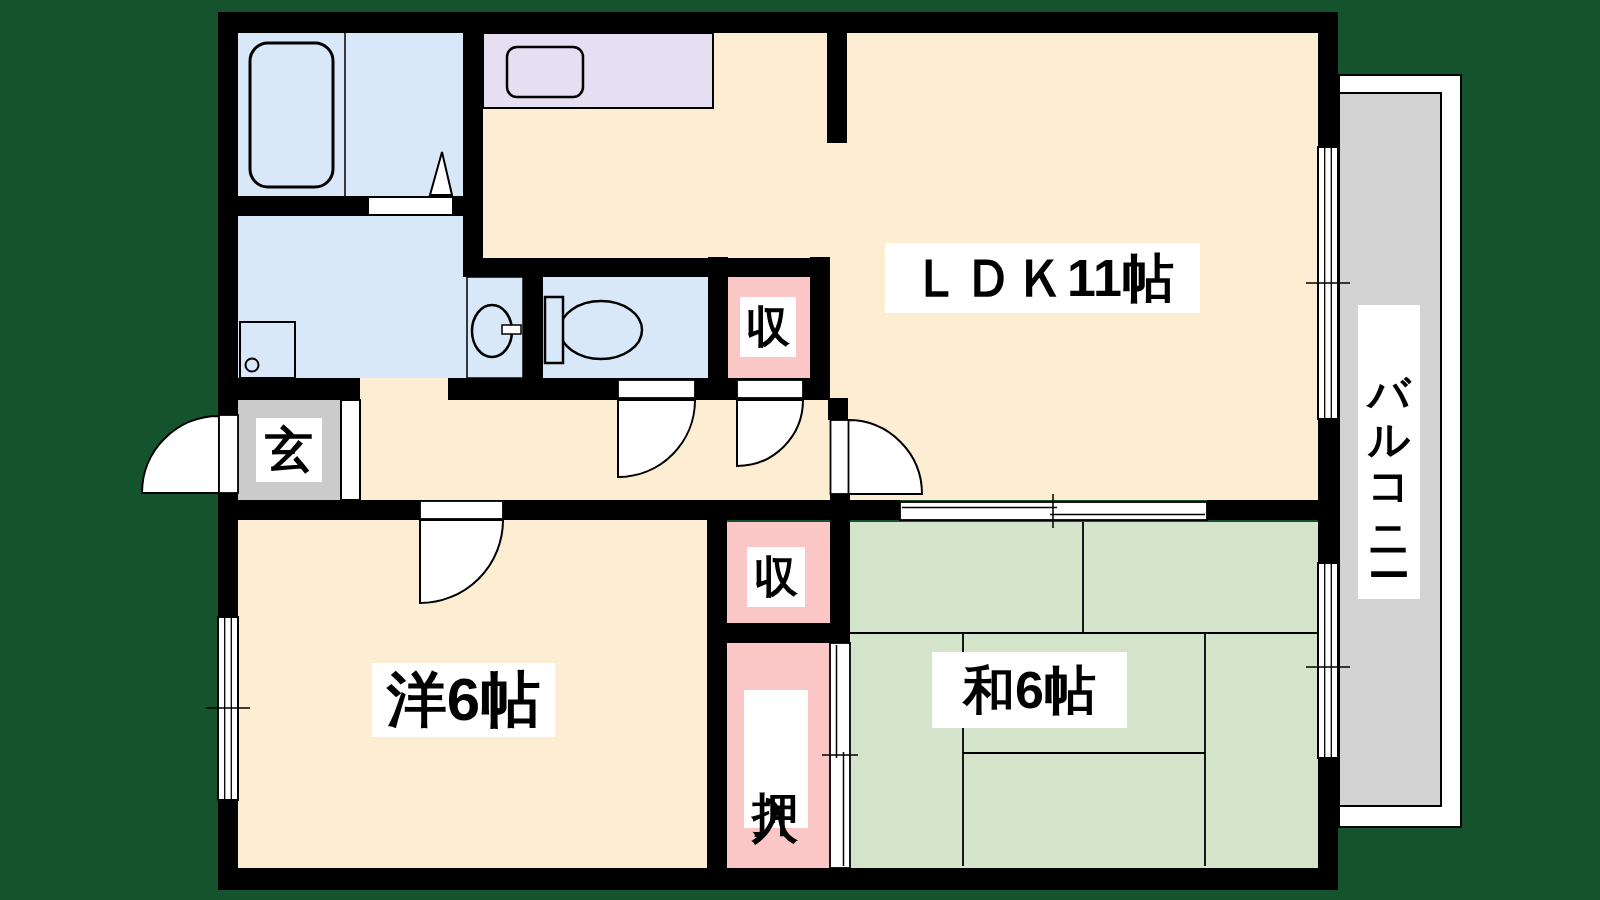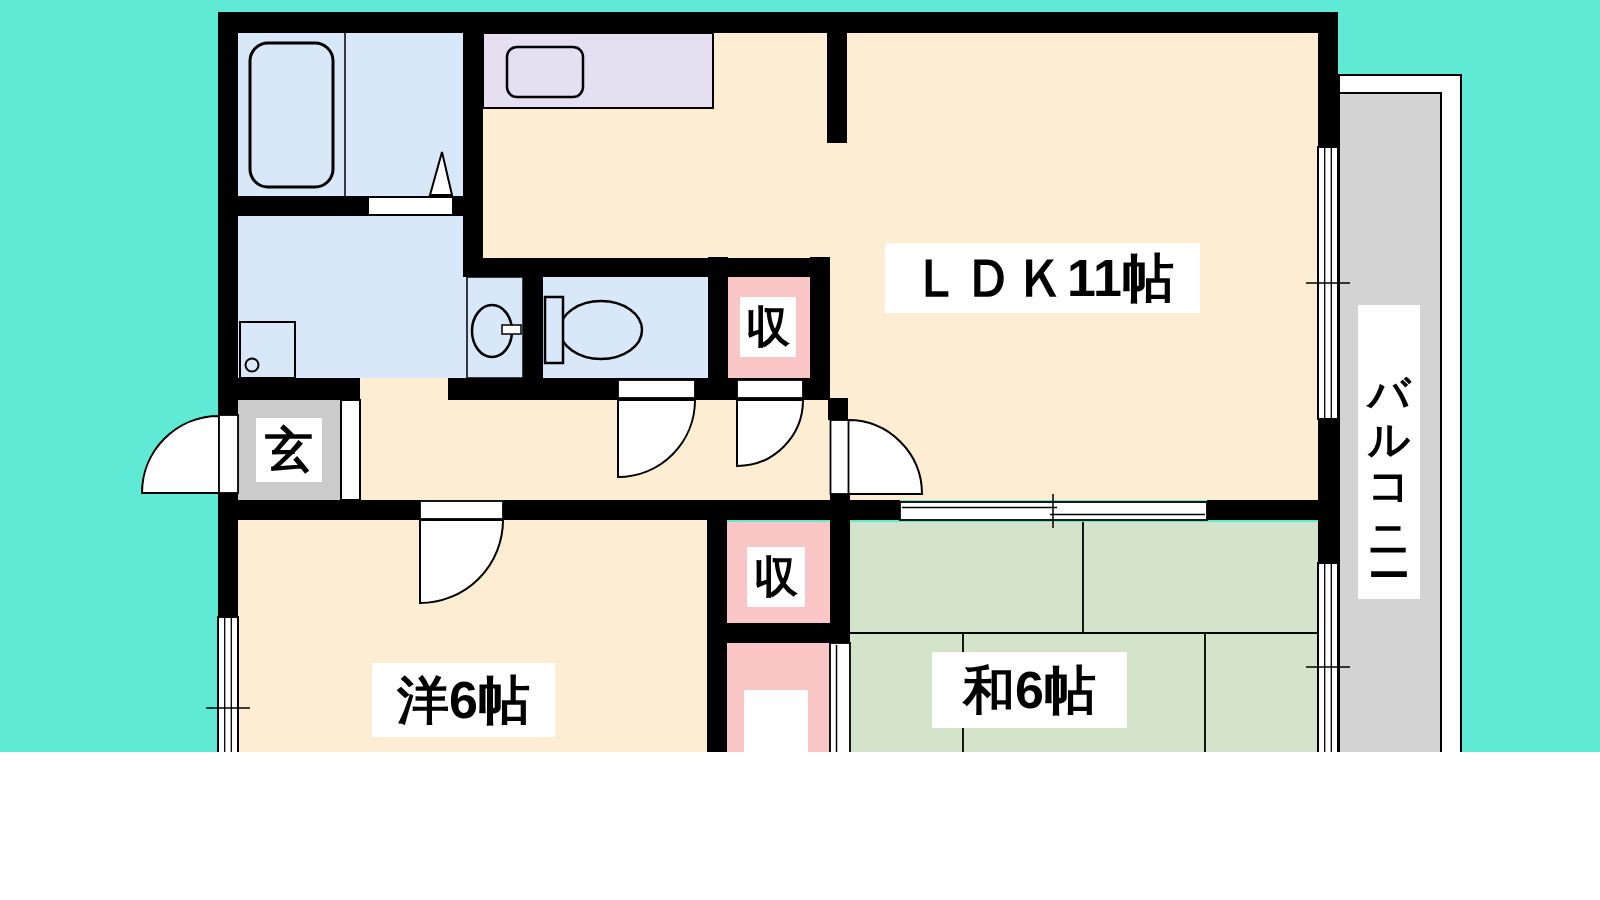--- a/index.html
+++ b/index.html
@@ -1,17 +1,17 @@
 <!DOCTYPE html>
 <html><head>
 <meta charset="utf-8">
 <style>
   html,body{margin:0;padding:0;background:#ffffff;}
   #plan{
-    position:relative;width:1600px;height:752px;background:#5eead4;overflow:hidden;
+    position:relative;width:1600px;height:900px;background:#14532d;overflow:hidden;
     font-family:"Liberation Sans","DejaVu Sans",sans-serif;
   }
   .abs{position:absolute;box-sizing:border-box;}
   .wall{background:#000000;}
   .fill-floor{background:#fdeed3;}
   .fill-wet{background:#d9e8f8;}
   .fill-closet{background:#fbc6c6;}
   .fill-tatami{background:#d3e4ca;}
   .fill-genkan{background:#cbcbcb;}
   .label{
@@ -154,21 +154,21 @@
       <rect x="737" y="380" width="66" height="18" fill="#ffffff" stroke="#000" stroke-width="1.8"></rect>
     </g>
     <g>
       <path d="M848,494 L848,420 A74,74 0 0 1 922,494 Z" fill="#ffffff" stroke="#000" stroke-width="2"></path>
       <rect x="830.5" y="420" width="18" height="74" fill="#ffffff" stroke="#000" stroke-width="1.8"></rect>
     </g>
   </svg>
 
   <div class="abs label" style="left:885px;top:243px;width:315px;height:70px;font-size:52px;">ＬＤＫ11帖</div>
 
-  <div class="abs label" style="left:372px;top:663px;width:183px;height:74px;font-size:52px;">洋6帖</div>
+  <div class="abs label" style="left:372px;top:663px;width:183px;height:74px;font-size:60px;">洋6帖</div>
 
   <div class="abs label" style="left:932px;top:652px;width:195px;height:76px;font-size:52px;">和6帖</div>
 
   <div class="abs label" style="left:256px;top:418px;width:66px;height:64px;font-size:48px;">玄</div>
 
   <div class="abs label" style="left:740px;top:297px;width:56px;height:60px;font-size:44px;">収</div>
 
   <div class="abs label" style="left:747px;top:547px;width:58px;height:60px;font-size:44px;">収</div>
 
   <div class="abs label vert" style="left:744px;top:690px;width:64px;height:138px;font-size:46px;">押入</div>

